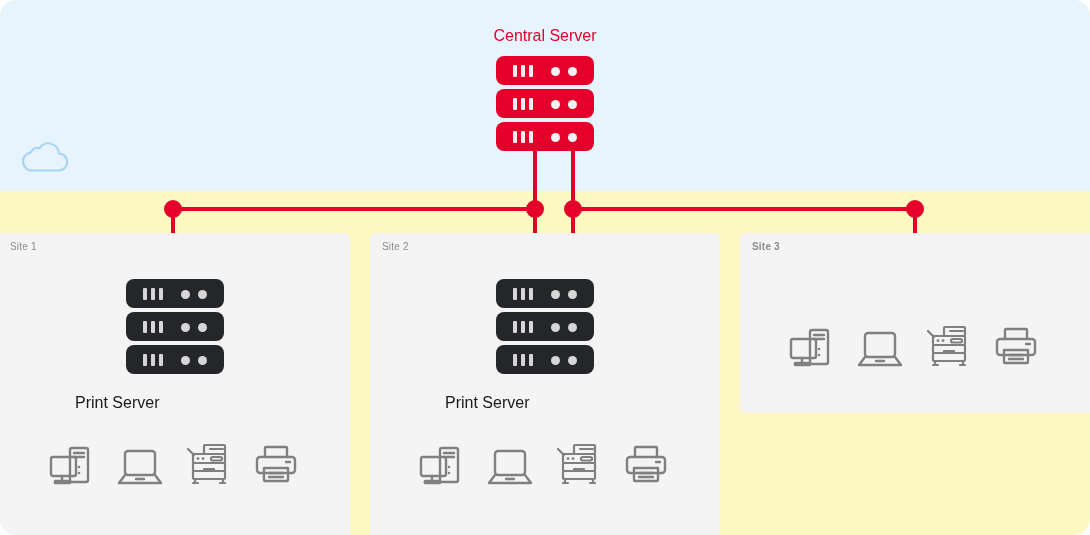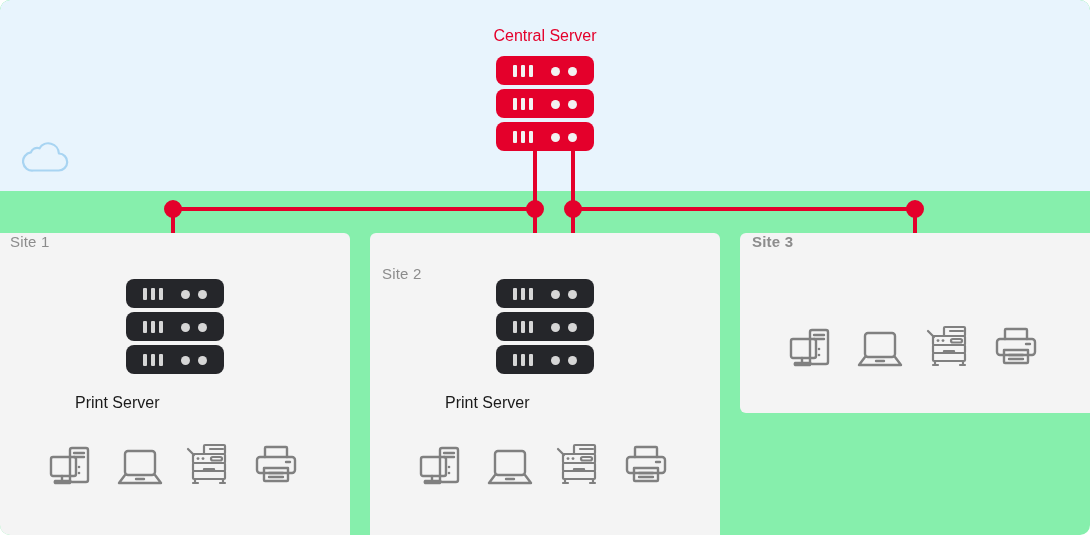--- a/index.html
+++ b/index.html
@@ -4,22 +4,22 @@
 <style>
   html, body {
     margin: 0;
     padding: 0;
     background: #ffffff;
   }
   #stage {
     position: relative;
     width: 1090px;
     height: 535px;
-    background: #86efac;
-    border-radius: 10px;
+    background: #fef9c3;
+    border-radius: 16px;
     overflow: hidden;
     font-family: "Liberation Sans", sans-serif;
   }
 
   
   #cloud-region {
     position: absolute;
     left: 0; top: 0;
     width: 1090px; height: 191px;
     background: #e8f4fd;
@@ -37,28 +37,28 @@
     position: absolute;
     background: #f4f4f4;
     border-radius: 6px;
   }
   #site-1-card { left: -10px; top: 233px; width: 360px; height: 312px; }
   #site-2-card { left: 370px; top: 233px; width: 350px; height: 312px; }
   #site-3-card { left: 740px; top: 233px; width: 360px; height: 180px; }
 
   .site-label {
     position: absolute;
-    left: 20px; top: 0;
-    font-size: 15px;
+    left: 20px; top: 8px;
+    font-size: 10px;
     color: #8c8c8c;
     letter-spacing: 0.2px;
     text-align: center;
   }
   #site-1-card .site-label { left: 20px; }
-  #site-2-card .site-label { left: 12px; margin-top: 32px; }
+  #site-2-card .site-label { left: 12px; }
   #site-3-card .site-label { left: 12px; font-weight: bold; }
 
   
   .server-stack {
     position: absolute;
     width: 98px;
   }
   .server-unit {
     position: relative;
     width: 98px; height: 29px;

